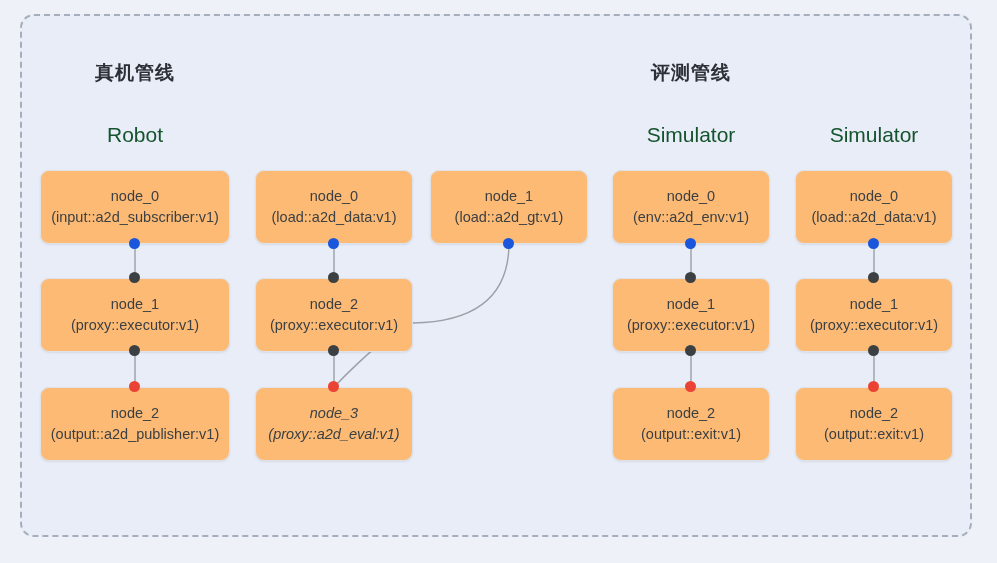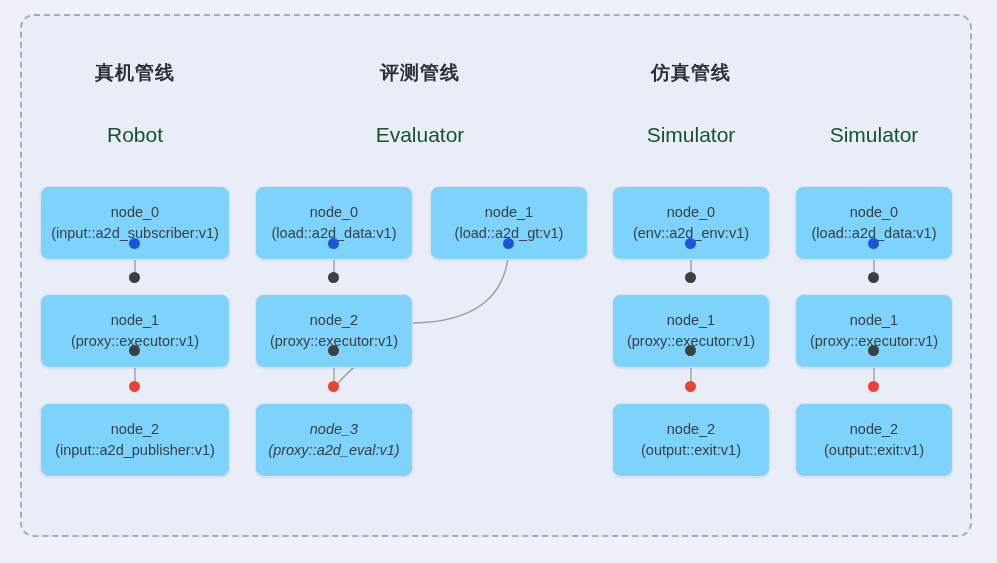--- a/index.html
+++ b/index.html
@@ -57,30 +57,29 @@
     width: 100%;
     text-align: center;
     top: 123px;
     font-size: 21px;
     color: #14532d;
     white-space: nowrap;
   }
   .node {
     position: absolute;
     box-sizing: border-box;
-    background: #7dd3fc;
+    background: #fdba74;
     border: 1px solid #dfe2e8;
     border-radius: 9px;
     box-shadow: 0 1px 2px rgba(60,64,67,0.10);
     display: flex;
     flex-direction: column;
     align-items: center;
     justify-content: center;
     height: 74px;
-    margin-top: 16px;
   }
   .node-title {
     font-size: 14.5px;
     color: #3c4043;
     line-height: 21px;
   }
   .node-sub {
     font-size: 14.5px;
     color: #3c4043;
     line-height: 21px;
@@ -136,28 +135,24 @@
 
   <div class="node" style="left:40px; top:278px; width:190px;">
     <div class="node-title">node_1</div>
     <div class="node-sub">(proxy::executor:v1)</div>
   </div>
   <div class="dot dot-dark" style="left:129px; top:272px;"></div>
   <div class="dot dot-dark" style="left:129px; top:345px;"></div>
 
   <div class="node" style="left:40px; top:387px; width:190px;">
     <div class="node-title">node_2</div>
-    <div class="node-sub">(input::a2d_publisher:v1)</div>
+    <div class="node-sub">(output::a2d_publisher:v1)</div>
   </div>
   <div class="dot dot-red" style="left:129px; top:381px;"></div>
 
-  <div class="column" style="left:255px; width:330px; height:563px;">
-    <div class="col-title-cn">评测管线</div>
-    <div class="col-title-en">Evaluator</div>
-  </div>
 
   <div class="node" style="left:255px; top:170px; width:158px;">
     <div class="node-title">node_0</div>
     <div class="node-sub">(load::a2d_data:v1)</div>
   </div>
   <div class="dot dot-blue" style="left:328px; top:238px;"></div>
 
   <div class="node" style="left:430px; top:170px; width:158px;">
     <div class="node-title">node_1</div>
     <div class="node-sub">(load::a2d_gt:v1)</div>
@@ -171,21 +166,21 @@
   <div class="dot dot-dark" style="left:328px; top:272px;"></div>
   <div class="dot dot-dark" style="left:328px; top:345px;"></div>
 
   <div class="node" style="left:255px; top:387px; width:158px;font-style:italic;">
     <div class="node-title">node_3</div>
     <div class="node-sub">(proxy::a2d_eval:v1)</div>
   </div>
   <div class="dot dot-red" style="left:328px; top:381px;"></div>
 
   <div class="column" style="left:612px; width:158px; height:563px;">
-    <div class="col-title-cn">仿真管线</div>
+    <div class="col-title-cn">评测管线</div>
     <div class="col-title-en">Simulator</div>
   </div>
 
   <div class="node" style="left:612px; top:170px; width:158px;">
     <div class="node-title">node_0</div>
     <div class="node-sub">(env::a2d_env:v1)</div>
   </div>
   <div class="dot dot-blue" style="left:685px; top:238px;"></div>
 
   <div class="node" style="left:612px; top:278px; width:158px;">

